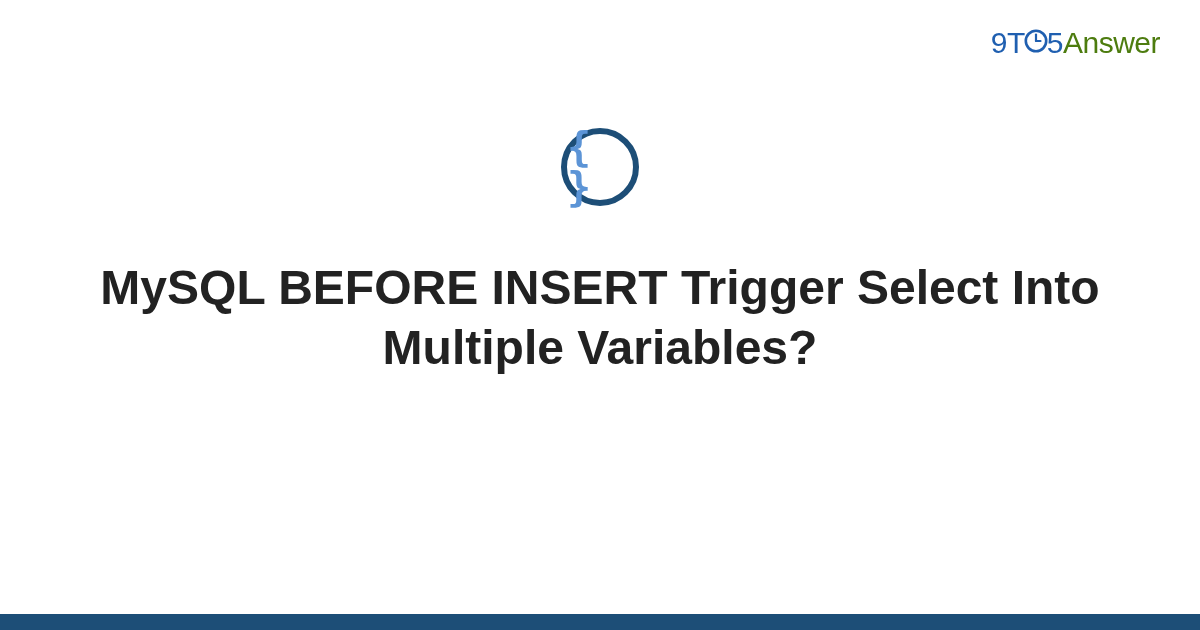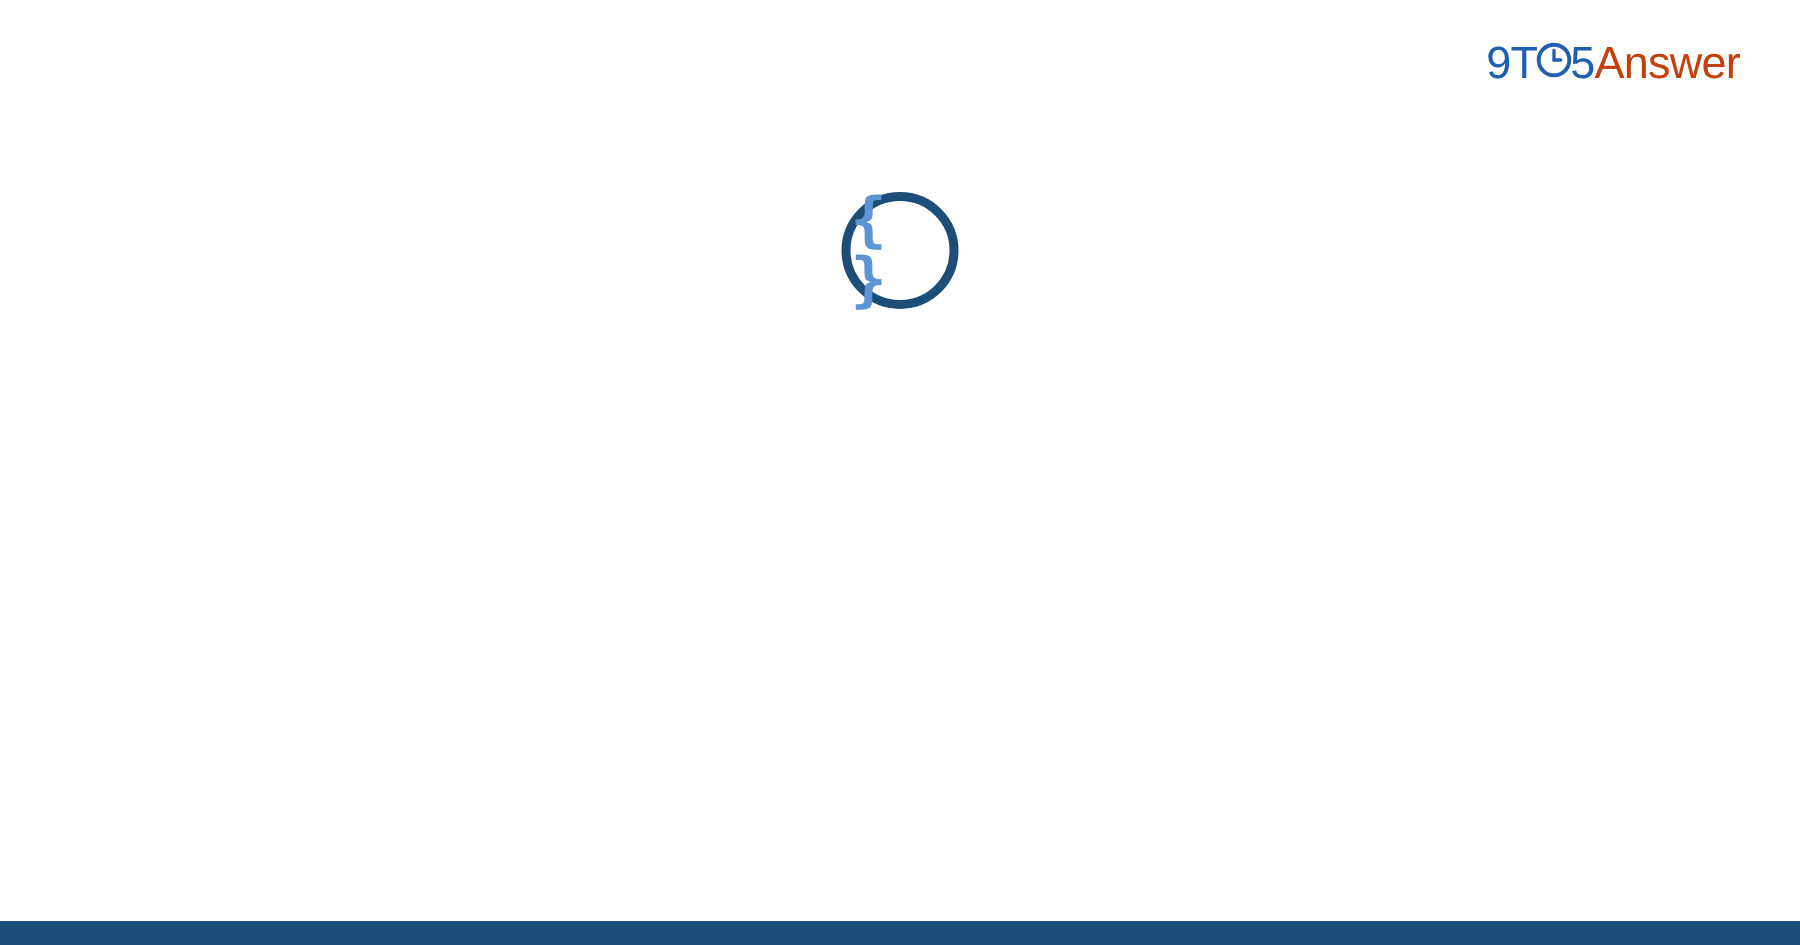--- a/index.html
+++ b/index.html
@@ -36,21 +36,21 @@
       align-items: center;
       justify-content: center;
       position: relative;
       vertical-align: baseline;
     }
     .logo .n5 {
       color: #1f5fb0;
       font-weight: 500;
     }
     .logo .answer {
-      color: #c2410c;
+      color: #4d7c0f;
       font-weight: 400;
     }
     .center-block {
       position: absolute;
       top: 128px;
       left: 0;
       right: 0;
       display: flex;
       flex-direction: column;
       align-items: center;
@@ -100,15 +100,16 @@
     <line x1="12" y1="12" x2="12" y2="5.6" stroke="#1f5fb0" stroke-width="2.2" stroke-linecap="round"></line>
     <line x1="12" y1="12" x2="16.5" y2="12" stroke="#1f5fb0" stroke-width="2.2" stroke-linecap="round"></line>
   </svg>
     </span><span class="n5">5</span><span class="answer">Answer</span>
 </div>
 
 <div class="center-block">
   <div class="badge">
     <span class="badge-inner">{ }</span>
   </div>
+  <h1 class="title">MySQL BEFORE INSERT Trigger Select Into Multiple Variables?</h1>
 </div>
 
 <div class="footer-bar"></div>
 
 </body></html>

